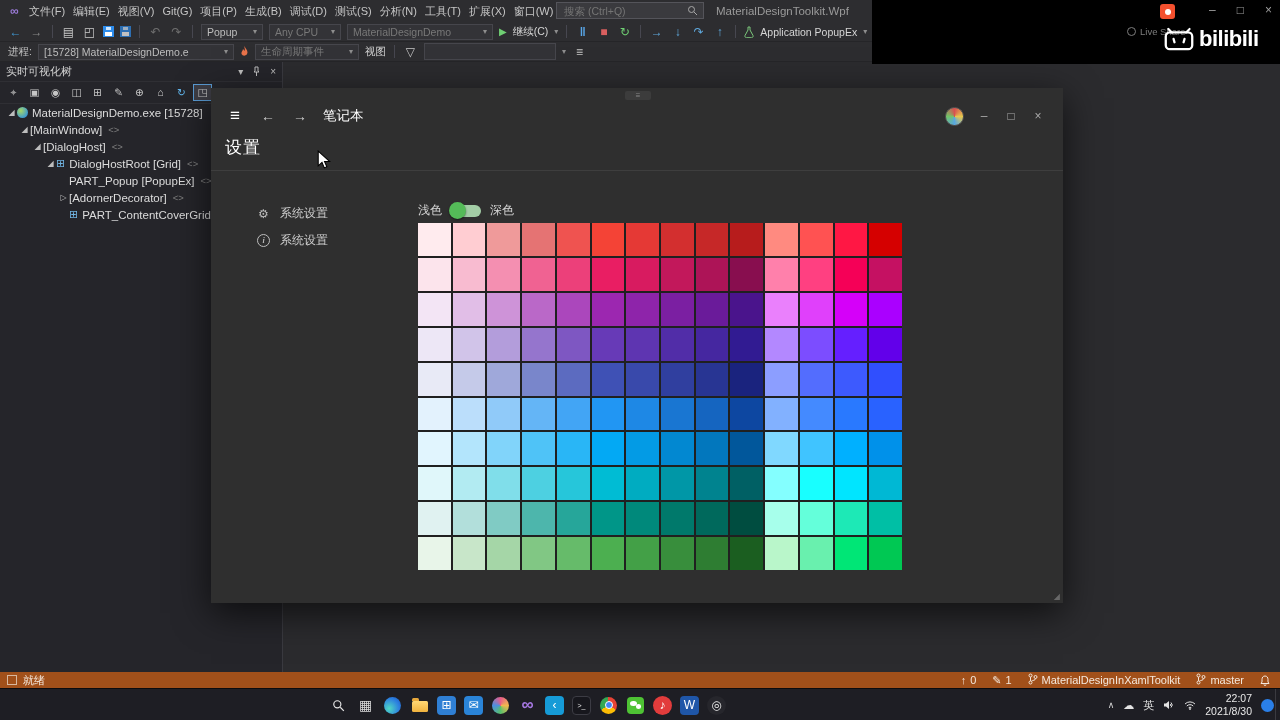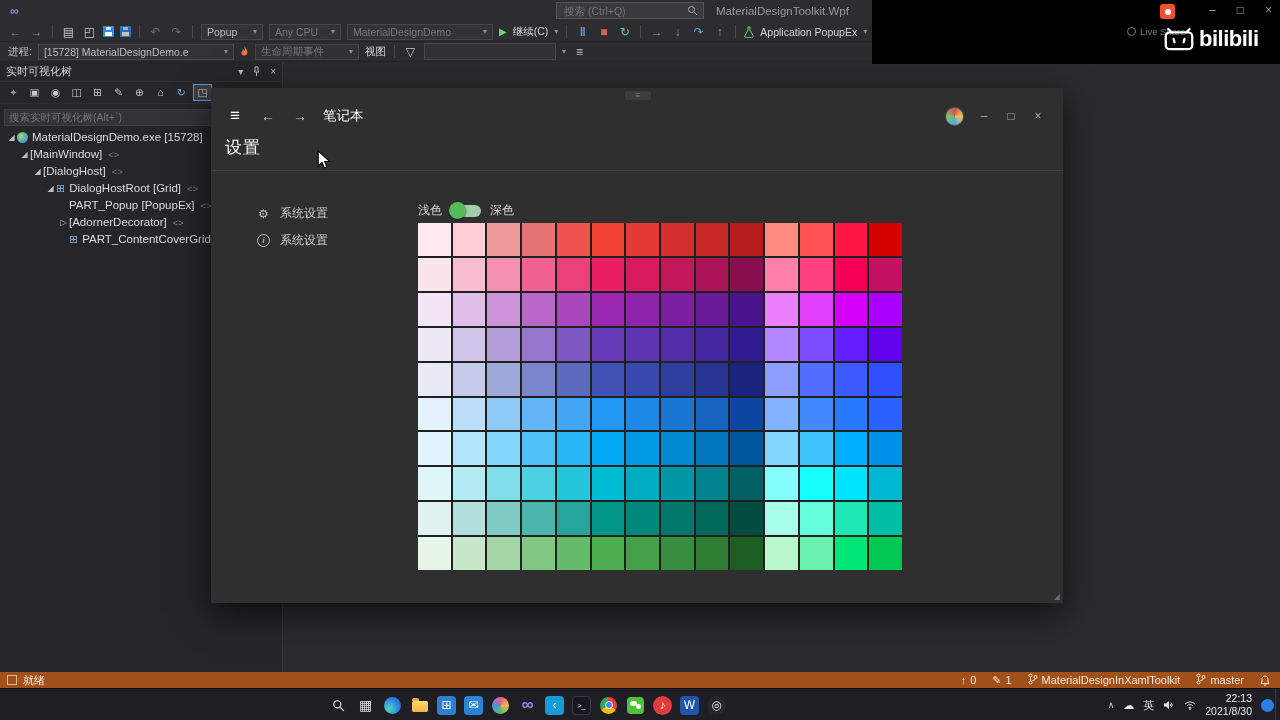--- a/index.html
+++ b/index.html
@@ -110,20 +110,35 @@
 </style>
 </head>
 <body>
 
 <div id="screen">
 
   <div id="vs">
 
     <div class="titlebar">
       <div class="vs-logo">∞</div>
+      <nav class="menubar">
+          <div class="menu-item">文件(F)</div>
+          <div class="menu-item">编辑(E)</div>
+          <div class="menu-item">视图(V)</div>
+          <div class="menu-item">Git(G)</div>
+          <div class="menu-item">项目(P)</div>
+          <div class="menu-item">生成(B)</div>
+          <div class="menu-item">调试(D)</div>
+          <div class="menu-item">测试(S)</div>
+          <div class="menu-item">分析(N)</div>
+          <div class="menu-item">工具(T)</div>
+          <div class="menu-item">扩展(X)</div>
+          <div class="menu-item">窗口(W)</div>
+          <div class="menu-item">帮助(H)</div>
+        </nav>
       <div class="qsearch">
         <input placeholder="搜索 (Ctrl+Q)" style="">
         <span class="lens">
           <svg width="11" height="11" viewBox="0 0 11 11">
               <circle cx="4.5" cy="4.5" r="3" fill="none" stroke="currentColor"></circle>
               <path d="M7 7 L10 10" stroke="currentColor"></path>
             </svg>
         </span>
       </div>
       <div class="vs-title">MaterialDesignToolkit.Wpf</div>
@@ -214,23 +229,20 @@
           <span class="ptool">▣</span>
           <span class="ptool">◉</span>
           <span class="ptool">◫</span>
           <span class="ptool">⊞</span>
           <span class="ptool">✎</span>
           <span class="ptool">⊕</span>
           <span class="ptool">⌂</span>
           <span class="ptool" style="color: rgb(95, 178, 232);">↻</span>
           <span class="ptool sel">◳</span>
         </div>
-      <div class="lp-search">
-        <input placeholder="搜索实时可视化树(Alt+`)" style="">
-      </div>
       <div class="lp-tree">
           <div class="tree-row" style="padding-left: 6px;">
             <span class="expander">◢</span>
             <span class="app-dot"></span>
             <span class="tree-label">MaterialDesignDemo.exe [15728]</span>
           </div>
           <div class="tree-row" style="padding-left: 19px;">
             <span class="expander">◢</span>
             <span class="tree-label">[MainWindow]</span>
             <span class="tree-suffix">&lt;&gt;</span>
@@ -540,21 +552,21 @@
             <path d="M8 2.5 a3.5 3.5 0 0 1 0 5 M7.5 4 a1.8 1.8 0 0 1 0 2" stroke="currentColor" fill="none"></path>
           </svg>
       </span>
       <span style="display:flex">
         <svg width="12" height="10" viewBox="0 0 12 10">
             <path d="M1 4 a7 7 0 0 1 10 0 M2.8 6 a4.5 4.5 0 0 1 6.4 0 M4.6 7.8 a2 2 0 0 1 2.8 0" stroke="currentColor" fill="none"></path>
             <circle cx="6" cy="9" r="0.9" fill="currentColor"></circle>
           </svg>
       </span>
       <span class="tray-time">
-        <span>22:13</span>
+        <span>22:07</span>
         <span>2021/8/30</span>
       </span>
       <span class="tray-badge"></span>
     </div>
     <div class="show-desktop"></div>
   </div>
 
   <div id="watermark">
     <div class="wm-controls">
       <span>–</span>

